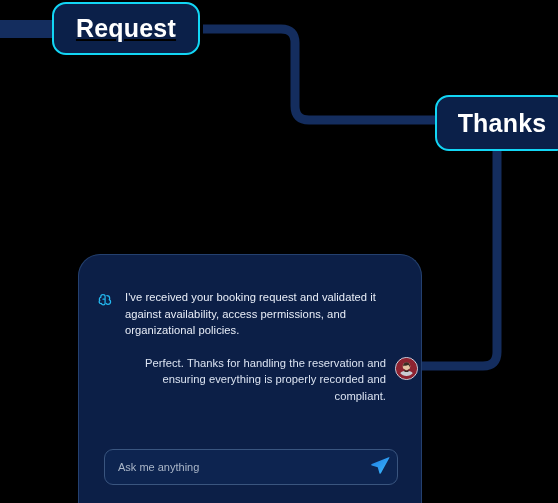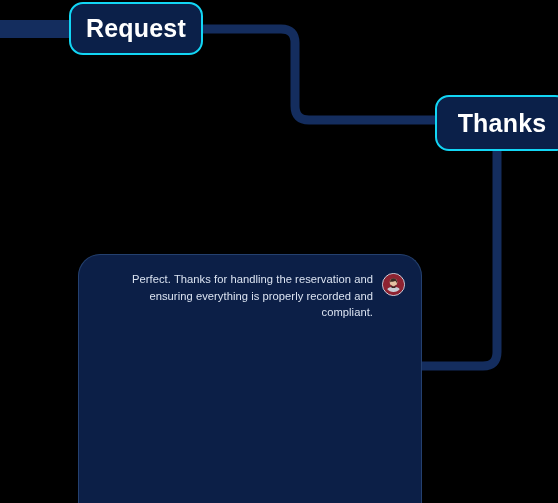--- a/index.html
+++ b/index.html
@@ -25,21 +25,21 @@
     box-sizing:border-box;
     z-index:5;
   }
   .node-label{
     color:#ffffff;
     font-size:25px;
     font-weight:600;
     letter-spacing:.2px;
     white-space:nowrap;
   }
-  #node-request{left:69px;top:2px;width:134px;height:53px;}
+  #node-request{left:52px;top:2px;width:148px;height:53px;text-decoration:underline;}
   #node-check{left:435px;top:95px;width:134px;height:56px;}
 
   
   #chat-panel{
     position:absolute;
     left:78px;top:254px;
     width:344px;height:249px;
     background:#0c1f47;
     border:1px solid #24406f;
     border-bottom:none;
@@ -61,21 +61,21 @@
     font-size:11.2px;
     line-height:16.5px;
     letter-spacing:.05px;
   }
 
   .msg-user{
     display:flex;
     align-items:flex-start;
     justify-content:flex-end;
     gap:9px;
-    padding:16px 16px 0 40px;
+    padding:16px 3px 0 40px;
   }
   .user-text{
     color:#dbe3f1;
     font-size:11.2px;
     line-height:16.5px;
     text-align:right;
     letter-spacing:.05px;
   }
   .avatar{
     flex:0 0 auto;
@@ -133,29 +133,56 @@
   <div class="node" id="node-request">
     <span class="node-label">Request</span>
   </div>
 
   <div class="node" id="node-check">
     <span class="node-label">Thanks</span>
   </div>
 
   <div id="chat-panel">
 
+    <div class="msg-assistant">
+      <span class="brain-icon">
+        <svg viewBox="0 0 24 24" width="20" height="20" fill="none" stroke="#23b8ef" stroke-width="1.5" stroke-linecap="round" stroke-linejoin="round">
+          <path d="M9.5 4.2c-1.4 0-2.5 1-2.5 2.3 0 .3 0 .5.1.8-1.1.3-1.9 1.2-1.9 2.3 0 .6.2 1.1.6 1.5-.5.4-.8 1-.8 1.7 0 1.2 1 2.2 2.3 2.2.1 0 .3 0 .4-.1.2 1 1.1 1.8 2.2 1.8 1.2 0 2.2-.9 2.2-2.1V6.3c0-1.2-1-2.1-2.6-2.1z"></path>
+          <path d="M14.2 5.4c1.9 0 3.4 1.5 3.4 3.3 0 .6-.2 1.2-.5 1.7 1 .5 1.6 1.5 1.6 2.6 0 1.7-1.4 3-3.1 3-.9 0-1.7-.4-2.2-1"></path>
+          <path d="M9.6 9.8h1.6"></path>
+        </svg>
+      </span>
+      <div class="assistant-text">I've received your booking request and validated it against availability, access permissions, and organizational policies.</div>
+    </div>
 
     <div class="msg-user">
       <div class="user-text">Perfect. Thanks for handling the reservation and ensuring everything is properly recorded and compliant.</div>
       <span class="avatar">
         <svg viewBox="0 0 24 24" width="21" height="21">
           <circle cx="12" cy="12" r="12" fill="#8e2331"></circle>
           <path d="M12 20.5c-3 0-5.6-1.2-7.1-3 .6-2 3.2-3 7.1-3s6.5 1 7.1 3c-1.5 1.8-4.1 3-7.1 3z" fill="#c9ccd4"></path>
           <circle cx="12" cy="9.5" r="4.3" fill="#e4c3a4"></circle>
           <path d="M7.8 9.4c0-2.6 1.8-4.6 4.2-4.6s4.2 2 4.2 4.6c0 .6-.1 1.1-.2 1.6-.4-1.5-1.1-2.5-2.2-2.9-1.4.9-3.6 1-5.1.5-.5.5-.8 1.4-.9 2.4-.1-.5 0-1.1 0-1.6z" fill="#3b2a23"></path>
           <path d="M9.3 12.4c.5 1.3 1.5 2.1 2.7 2.1s2.2-.8 2.7-2.1c-.1 1.7-.3 3-.6 3.6h-4.2c-.3-.6-.5-1.9-.6-3.6z" fill="#3b2a23"></path>
         </svg>
       </span>
     </div>
 
+    <div id="composer">
+      <input id="composer-input" type="text" placeholder="Ask me anything" style="">
+      <button id="send-button">
+        <span>
+          <svg viewBox="0 0 24 24" width="23" height="23">
+            <defs>
+              <linearGradient id="sendgrad" x1="0" y1="0" x2="1" y2="1">
+                <stop offset="0%" stop-color="#1f7fe0"></stop>
+                <stop offset="55%" stop-color="#2e9df2"></stop>
+                <stop offset="100%" stop-color="#3fc3ff"></stop>
+              </linearGradient>
+            </defs>
+            <path d="M21.2 3.1 2.9 10.4c-.7.3-.7 1.3 0 1.5l6.2 1.9 1.8 6.3c.2.7 1.2.8 1.5.1l8.9-16.2c.3-.6-.4-1.2-1.1-.9z" fill="url(#sendgrad)"></path>
+          </svg>
+        </span>
+      </button>
+    </div>
 
   </div>
 </div>
 
 </body></html>

